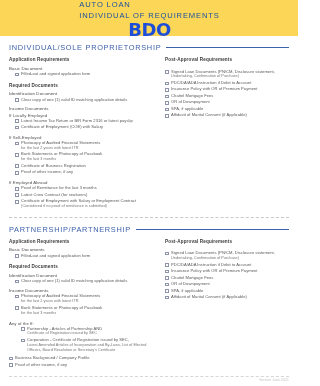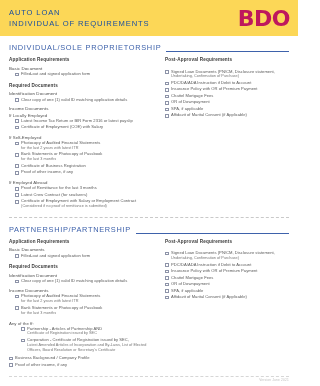--- a/index.html
+++ b/index.html
@@ -9,36 +9,37 @@
     font-family: "Liberation Sans", sans-serif;
     overflow: hidden;
   }
   .page { position: relative; width: 298px; height: 386px; background: #fff; }
 
   
   .header {
     height: 36px; background: #fcd757;
     display: flex; align-items: center; justify-content: space-between;
     padding: 0 8px 0 9px;
+    flex-direction: column;
   }
   .header-titles { display: flex; flex-direction: column; gap: 2px; }
   .title-line {
     font-size: 7.6px; letter-spacing: 0.85px; color: #1a4fa0;
     font-weight: 400; line-height: 9px; white-space: nowrap;
   }
   .logo {
-    font-size: 22px; font-weight: 700; color: #be185d;
+    font-size: 18px; font-weight: 700; color: #1d4ed8;
     letter-spacing: -0.5px; line-height: 19px;
     font-family: "DejaVu Sans", sans-serif;
   }
 
   
   .section { padding: 0 9px; }
   .section-head {
-    display: flex; align-items: flex-end; gap: 5px;
+    display: flex; align-items: center; gap: 5px;
     margin-top: 7px; margin-bottom: 5px;
   }
   .section-title {
     font-size: 7.4px; letter-spacing: 0.7px; color: #3e62ab;
     white-space: nowrap;
   }
   .section-rule { flex: 1; height: 1px; background: #3e62ab; }
 
   .cols { display: flex; gap: 6px; }
   .col-left { width: 150px; }

